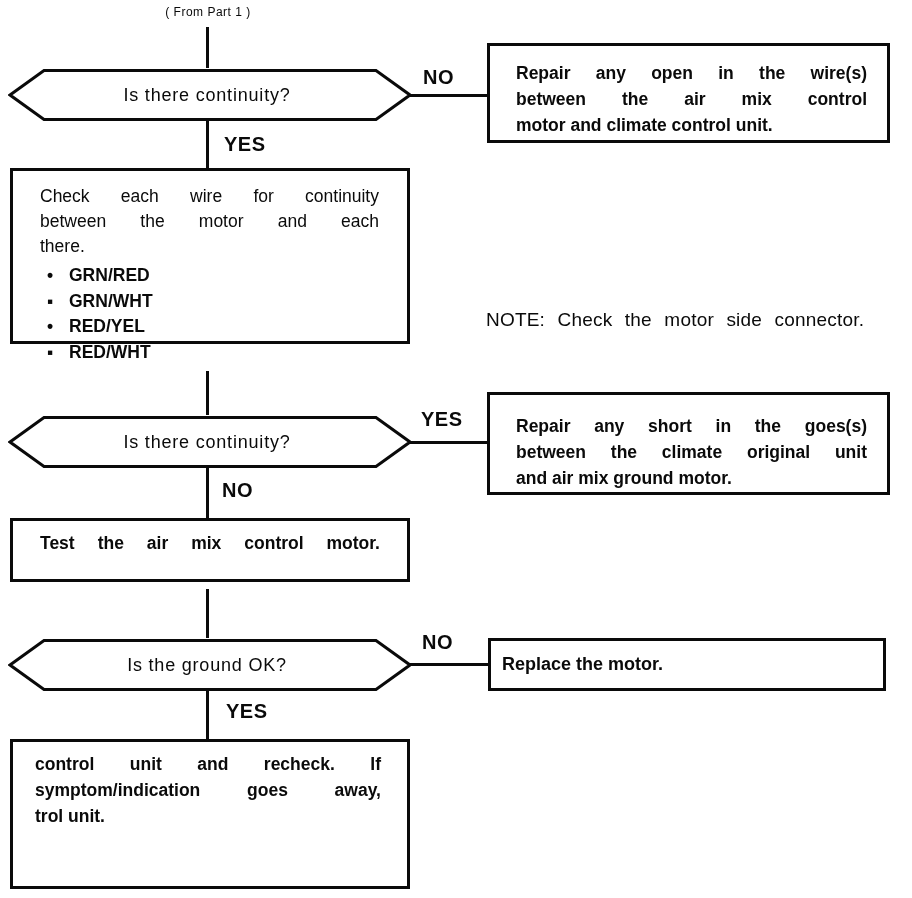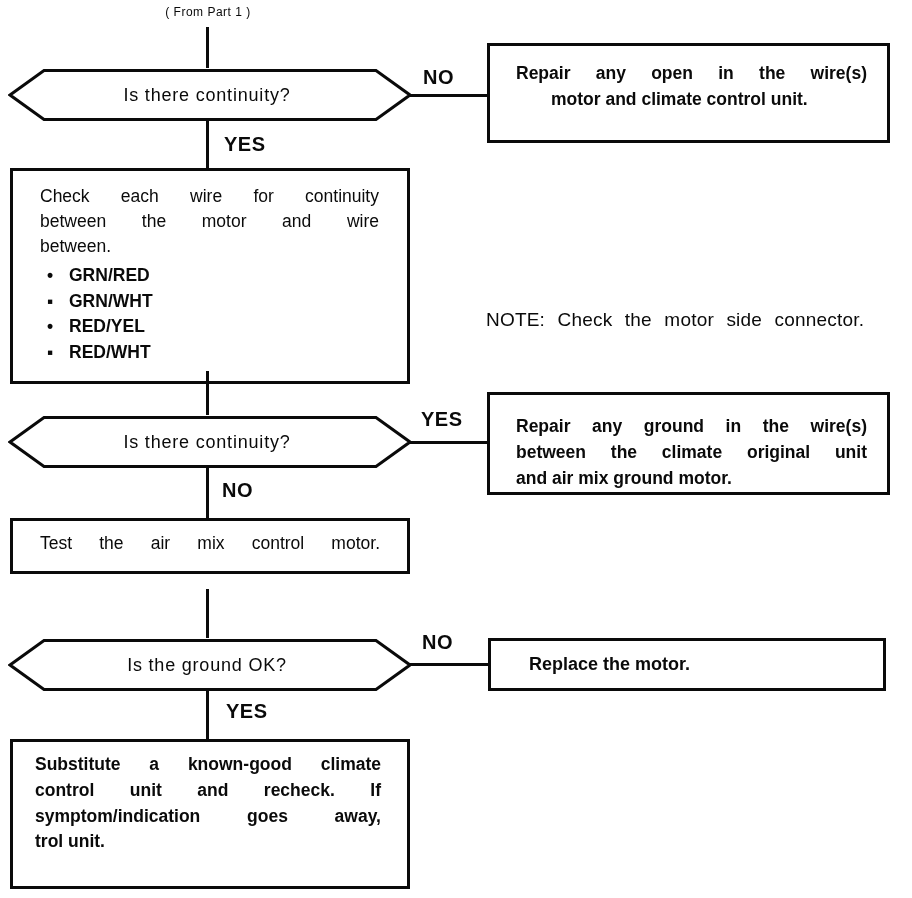--- a/index.html
+++ b/index.html
@@ -91,30 +91,31 @@
       <polygon points="2,27 36,2.5 368,2.5 402,27 368,51.5 36,51.5" fill="#ffffff" stroke="#0a0a0a" stroke-width="3"></polygon>
     </svg>
     <div class="hex-text">Is there continuity?</div>
   </div>
 
   <div class="abs flow-label" style="left:423px;top:66px;">NO</div>
   <div class="abs hline" style="left:408px;top:94px;width:79px;height:3px;"></div>
 
   <div class="abs box" style="left:487px;top:43px;width:403px;height:100px;padding:14px 20px 8px 26px;">
     <div class="body-text bold-text jline" style="line-height:26px;">Repair any open in the wire(s)</div>
-    <div class="body-text bold-text jlast" style="line-height:26px;margin-left:35px;">motor and climate control unit.</div>
+    <div class="body-text bold-text jline" style="line-height:26px;">between the air mix control</div>
+    <div class="body-text bold-text jlast" style="line-height:26px;">motor and climate control unit.</div>
   </div>
 
   <div class="abs vline" style="left:206px;top:120px;width:3px;height:48px;"></div>
   <div class="abs flow-label" style="left:224px;top:133px;">YES</div>
 
-  <div class="abs box" style="left:10px;top:168px;width:400px;height:216px;padding:13px 28px 0 27px;">
+  <div class="abs box" style="left:10px;top:168px;width:400px;height:176px;padding:13px 28px 0 27px;">
     <div class="body-text jline">Check each wire for continuity</div>
-    <div class="body-text jline">between the motor and wire</div>
-    <div class="body-text jlast">between.</div>
+    <div class="body-text jline">between the motor and each</div>
+    <div class="body-text jlast">there.</div>
     <div style="margin-top:4px;">
       <div class="bullet-row">
         <span class="bullet-marker">•</span>
         <span>GRN/RED</span>
       </div>
       <div class="bullet-row">
         <span class="bullet-marker">▪</span>
         <span>GRN/WHT</span>
       </div>
       <div class="bullet-row">
@@ -136,51 +137,50 @@
     <svg class="hex" width="404" height="54" viewBox="0 0 404 54">
       <polygon points="2,27 36,2.5 368,2.5 402,27 368,51.5 36,51.5" fill="#ffffff" stroke="#0a0a0a" stroke-width="3"></polygon>
     </svg>
     <div class="hex-text">Is there continuity?</div>
   </div>
 
   <div class="abs flow-label" style="left:421px;top:408px;">YES</div>
   <div class="abs hline" style="left:408px;top:441px;width:79px;height:3px;"></div>
 
   <div class="abs box" style="left:487px;top:392px;width:403px;height:103px;padding:18px 20px 0 26px;">
-    <div class="body-text bold-text jline" style="line-height:26px;">Repair any ground in the wire(s)</div>
+    <div class="body-text bold-text jline" style="line-height:26px;">Repair any short in the goes(s)</div>
     <div class="body-text bold-text jline" style="line-height:26px;">between the climate original unit</div>
     <div class="body-text bold-text jlast" style="line-height:26px;">and air mix ground motor.</div>
   </div>
 
   <div class="abs vline" style="left:206px;top:467px;width:3px;height:51px;"></div>
   <div class="abs flow-label" style="left:222px;top:479px;">NO</div>
 
-  <div class="abs box" style="left:10px;top:518px;width:400px;height:56px;padding:10px 0 16px 27px;">
+  <div class="abs box" style="left:10px;top:518px;width:400px;height:64px;padding:10px 0 16px 27px;font-weight:bold;">
     <div class="body-text jline" style="width:340px;">Test the air mix control motor.</div>
   </div>
 
   <div class="abs vline" style="left:206px;top:589px;width:3px;height:49px;"></div>
 
   <div class="abs hex-wrap" style="left:8px;top:638px;">
     <svg class="hex" width="404" height="54" viewBox="0 0 404 54">
       <polygon points="2,27 36,2.5 368,2.5 402,27 368,51.5 36,51.5" fill="#ffffff" stroke="#0a0a0a" stroke-width="3"></polygon>
     </svg>
     <div class="hex-text">Is the ground OK?</div>
   </div>
 
   <div class="abs flow-label" style="left:422px;top:631px;">NO</div>
   <div class="abs hline" style="left:408px;top:663px;width:81px;height:3px;"></div>
 
-  <div class="abs box" style="left:488px;top:638px;width:398px;height:53px;display:flex;align-items:center;padding-left:38px;">
+  <div class="abs box" style="left:488px;top:638px;width:398px;height:53px;display:flex;align-items:center;padding-left:11px;">
     <div class="bold-text" style="font-size:18px;">Replace the motor.</div>
   </div>
 
   <div class="abs vline" style="left:206px;top:691px;width:3px;height:48px;"></div>
   <div class="abs flow-label" style="left:226px;top:700px;">YES</div>
 
   <div class="abs box" style="left:10px;top:739px;width:400px;height:150px;padding:10px 26px 0 22px;">
-    <div class="body-text bold-text jline" style="line-height:25.8px;">Substitute a known-good climate</div>
     <div class="body-text bold-text jline" style="line-height:25.8px;">control unit and recheck. If</div>
     <div class="body-text bold-text jline" style="line-height:25.8px;">symptom/indication goes away,</div>
     <div class="body-text bold-text jlast" style="line-height:25.8px;">trol unit.</div>
   </div>
 
 </div>
 
 </body></html>

